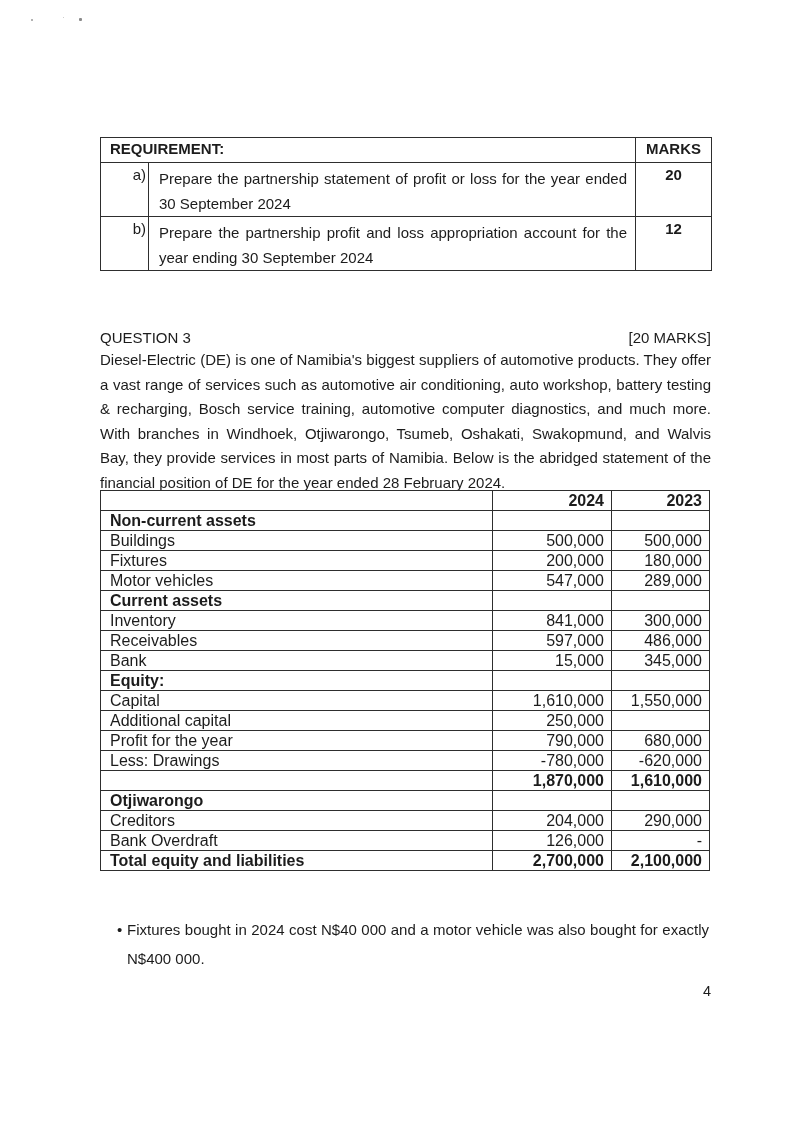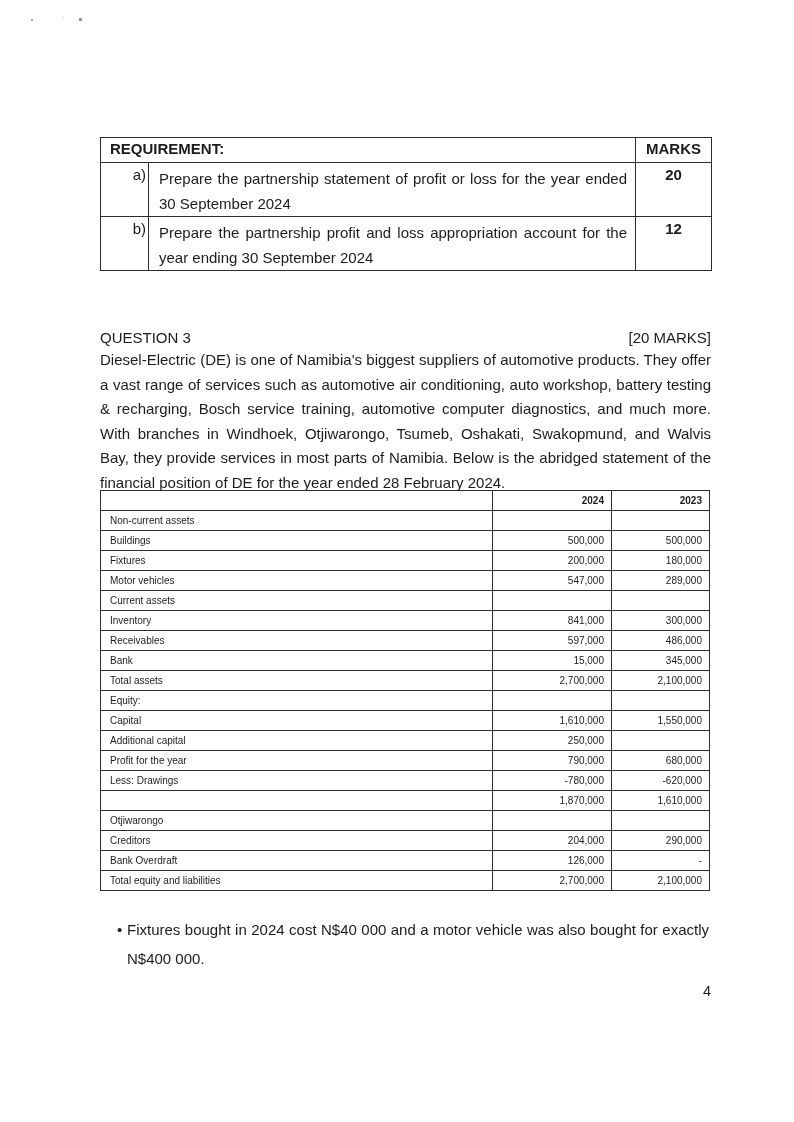--- a/index.html
+++ b/index.html
@@ -33,25 +33,25 @@
     display:flex; justify-content:space-between; font-weight:normal;
   }
 
   
   .intro {
     position:absolute; left:100px; top:348px; width:611px;
     text-align:justify; line-height:24.6px;
   }
 
   
-  .fin-table { position:absolute; left:100px; top:490px; width:609px; font-size:10px; }
+  .fin-table { position:absolute; left:100px; top:490px; width:609px; font-size:16px; }
   .fin-table td { border:1.5px solid #2e2e2e; height:20px; padding:0 6px; vertical-align:middle; }
   .fin-table .lbl { text-align:left; padding-left:9px; }
   .fin-table .val { text-align:right; padding-right:7px; }
-  .fin-table .b  { font-weight:normal; }
+  .fin-table .b  { font-weight:bold; }
   .fin-table .yr { font-weight:bold; text-align:right; padding-right:7px; }
 
   
   .note {
     position:absolute; left:100px; top:915px; width:611px;
     display:flex; line-height:29px;
   }
   .note .marker { width:27px; padding-left:17px; flex:none; }
   .note .txt { flex:1; text-align:justify; padding-right:2px; }
 
@@ -149,25 +149,20 @@
       <td class="lbl">Receivables</td>
       <td class="val">597,000</td>
       <td class="val">486,000</td>
     </tr>
     <tr>
       <td class="lbl">Bank</td>
       <td class="val">15,000</td>
       <td class="val">345,000</td>
     </tr>
     <tr>
-      <td class="lbl b">Total assets</td>
-      <td class="val b">2,700,000</td>
-      <td class="val b">2,100,000</td>
-    </tr>
-    <tr>
       <td class="lbl b">Equity:</td>
       <td class="val"></td>
       <td class="val"></td>
     </tr>
     <tr>
       <td class="lbl">Capital</td>
       <td class="val">1,610,000</td>
       <td class="val">1,550,000</td>
     </tr>
     <tr>

